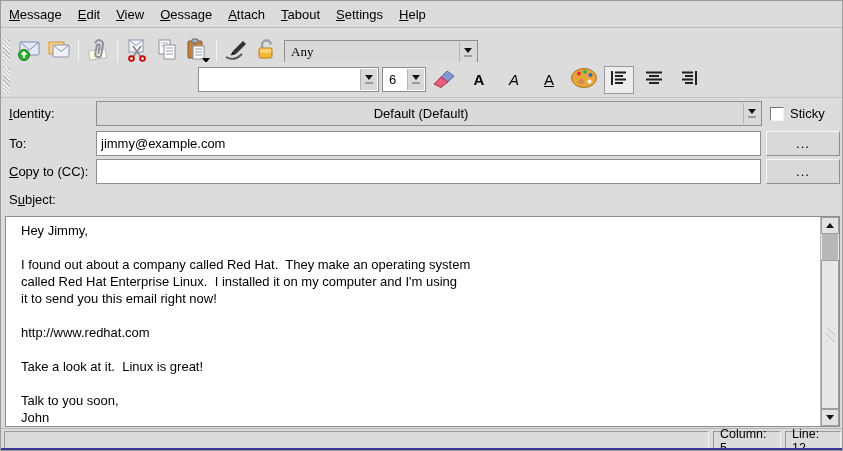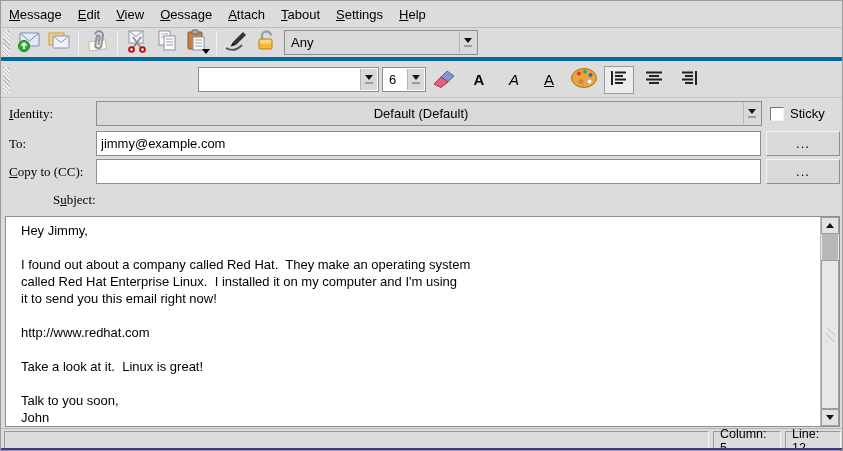--- a/index.html
+++ b/index.html
@@ -12,21 +12,21 @@
   
   .menubar {
     position:absolute; left:0; top:0; right:0; height:27px;
     display:flex; align-items:center; 
     border-bottom:1px solid #bdbdbd; background:#dcdcdc;
   }
   .mi { padding:3px 8px; font-size:13px; cursor:default; white-space:nowrap; }
   .ac { text-decoration:underline; }
   
   .toolbar { position:absolute; left:0; right:0; background:#dcdcdc; }
-  .tb1 { top:27px; height:33px; border-bottom:4px solid #0369a1; }
+  .tb1 { top:35px; height:33px; border-bottom:1px solid #0369a1;font-family:Liberation Serif, serif; }
   .tb2 { top:61px; height:36px; border-bottom:1px solid #c4c4c4; }
   .tb-inner { position:relative; height:100%; display:flex; align-items:center; }
   .grip {
     width:7px; height:26px; margin:0 4px 0 2px;
     background:repeating-linear-gradient(45deg,#b9b9b9 0 1px,#ececec 1px 3px);
   }
   .tbtn {
     width:30px; height:28px; display:flex; align-items:center; justify-content:center;
     position:relative; border:1px solid transparent;
   }
@@ -51,21 +51,21 @@
     height:25px; border:1px solid #8e8e8e; background:#fff;
     font:13px "Liberation Sans",sans-serif; padding:0 4px; outline:none;
   }
   .pbtn {
     height:25px; background:#d9d9d9; font:13px "Liberation Sans",sans-serif;
     border:1px solid #8e8e8e; border-top-color:#f5f5f5; border-left-color:#f5f5f5;
     display:flex; align-items:center; justify-content:center; letter-spacing:1px;
   }
   
   .hrow { position:absolute; left:0; right:0; height:26px; }
-  .hlabel { position:absolute; left:8px; top:0; line-height:26px; font-size:13px;font-family:Liberation Serif, serif; }
+  .hlabel { position:absolute; left:8px; top:0; line-height:26px; font-size:13px; }
   .checkbox {
     display:inline-block; width:14px; height:14px; background:#fff;
     border:1px solid #777; border-bottom-color:#f2f2f2; border-right-color:#f2f2f2;
   }
   
   .editor {
     position:absolute; left:4px; top:215px; width:835px; height:211px;
     background:#fff; border:1px solid #8e8e8e;
   }
   .editor pre {
@@ -324,21 +324,21 @@
     <input class="tinput" style="position: absolute; left: 95px; width: 665px; top: 0px;" value="jimmy@example.com">
     <button class="pbtn" style="position:absolute; left:765px; width:74px; top:0;">...</button>
   </div>
 
   <div class="hrow" style="top:158px;">
     <span class="hlabel"><span></span><span class="ac">C</span><span>opy to (CC):</span></span>
     <input class="tinput" style="position: absolute; left: 95px; width: 665px; top: 0px;" value="">
     <button class="pbtn" style="position:absolute; left:765px; width:74px; top:0;">...</button>
   </div>
 
-  <div class="hrow" style="top:186px;margin-left:44px;">
+  <div class="hrow" style="top:186px;">
     <span class="hlabel"><span>S</span><span class="ac">u</span><span>bject:</span></span>
   </div>
 
   <div class="editor">
     <pre>Hey Jimmy,
 
 I found out about a company called Red Hat.  They make an operating system
 called Red Hat Enterprise Linux.  I installed it on my computer and I'm using
 it to send you this email right now!
 

